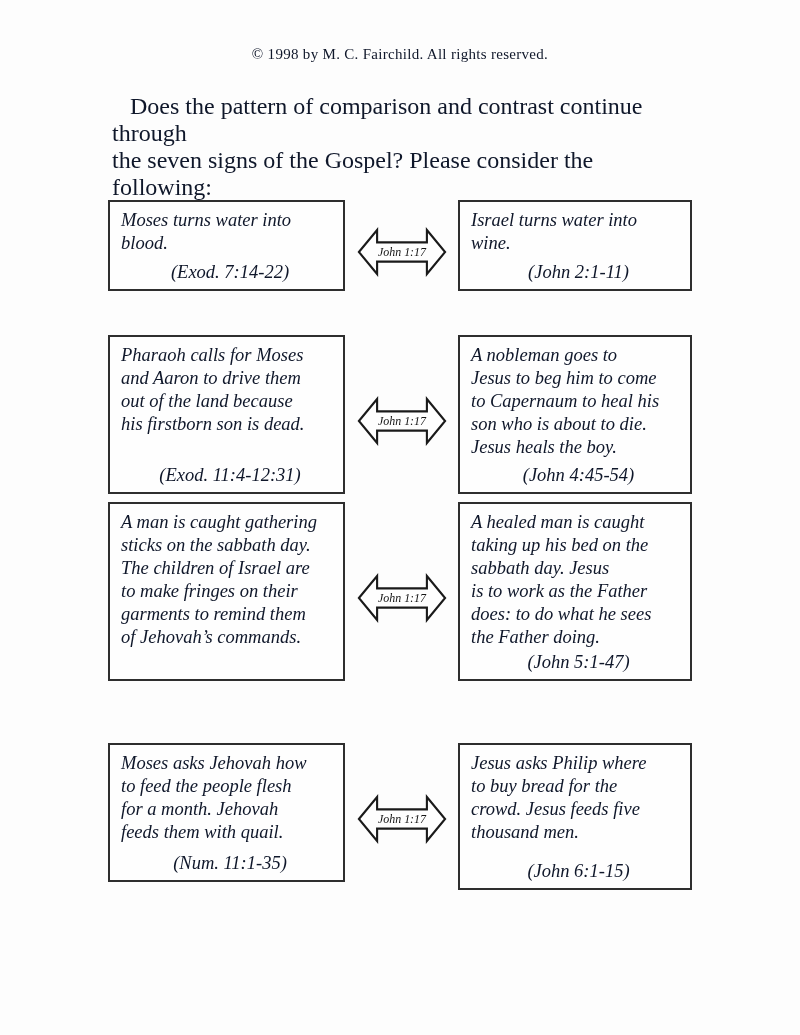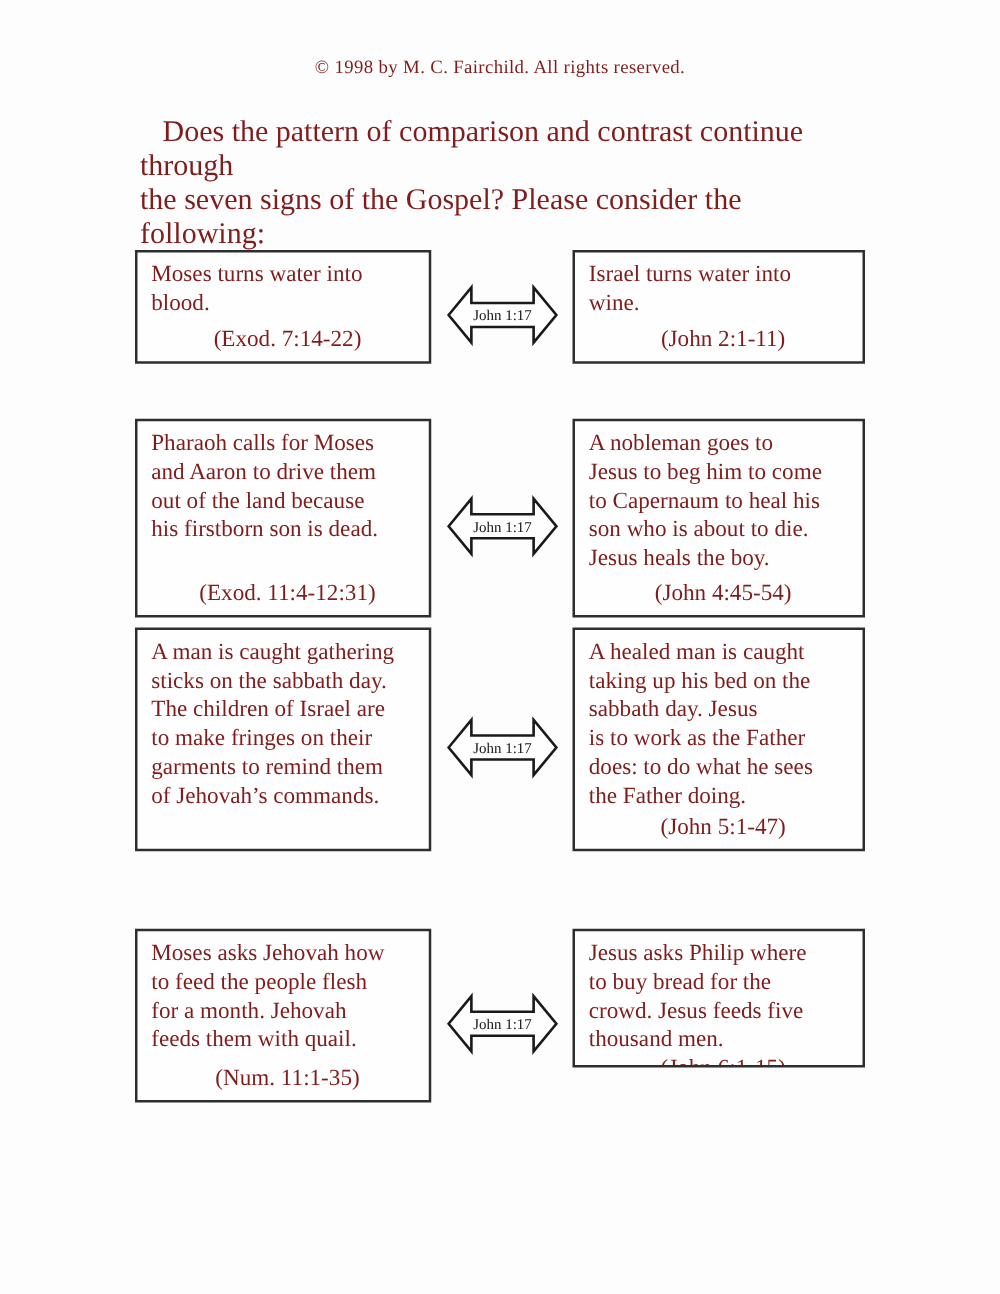--- a/index.html
+++ b/index.html
@@ -3,21 +3,21 @@
 <meta charset="utf-8">
 <style>
   * { margin: 0; padding: 0; box-sizing: border-box; }
   html, body { background: #ffffff; }
   .page {
     position: relative;
     width: 800px;
     height: 1035px;
     background: #fdfdfd;
     font-family: "Liberation Serif", serif;
-    color: #7f1d1d;
+    color: #0f172a;
     overflow: hidden;
   }
   .copyright {
     position: absolute;
     top: 46px;
     left: 0;
     width: 100%;
     text-align: center;
     font-size: 15px;
     letter-spacing: 0.3px;
@@ -25,42 +25,42 @@
   .intro {
     position: absolute;
     top: 93px;
     left: 112px;
     width: 580px;
     font-size: 24px;
     line-height: 27px;
     white-space: pre-line;
     text-indent: 18px;
   }
-  .row { position: absolute; left: 0; width: 800px; }
+  .row { position: absolute; left: 0; width: 800px; font-style: italic; }
   .row1 { top: 200px; height: 91px; }
   .row2 { top: 335px; height: 159px; }
   .row3 { top: 502px; height: 179px; }
   .row4 { top: 743px; height: 139px; }
   .box {
     position: absolute;
     top: 0;
     height: 100%;
     border: 2px solid #2e2e2e;
     background: #fefefe;
     padding: 7px 4px 5px 11px;
     font-size: 18.5px;
     line-height: 23px;
     display: flex;
     flex-direction: column;
     justify-content: space-between;
     overflow: hidden;
   }
   .box.left  { left: 108px; width: 237px; }
   .box.right { left: 458px; width: 234px; }
-  .row4 .box.right { height: 111px; }
+  .row4 .box.right { height: 147px; }
   .box .body { white-space: pre; }
   .box .ref  { text-align: center; white-space: pre; }
   .arrow {
     position: absolute;
     left: 357px;
     width: 90px;
     height: 58px;
     top: calc(50% - 23px);
   }
   .arrow svg { display: block; width: 100%; height: 100%; }

